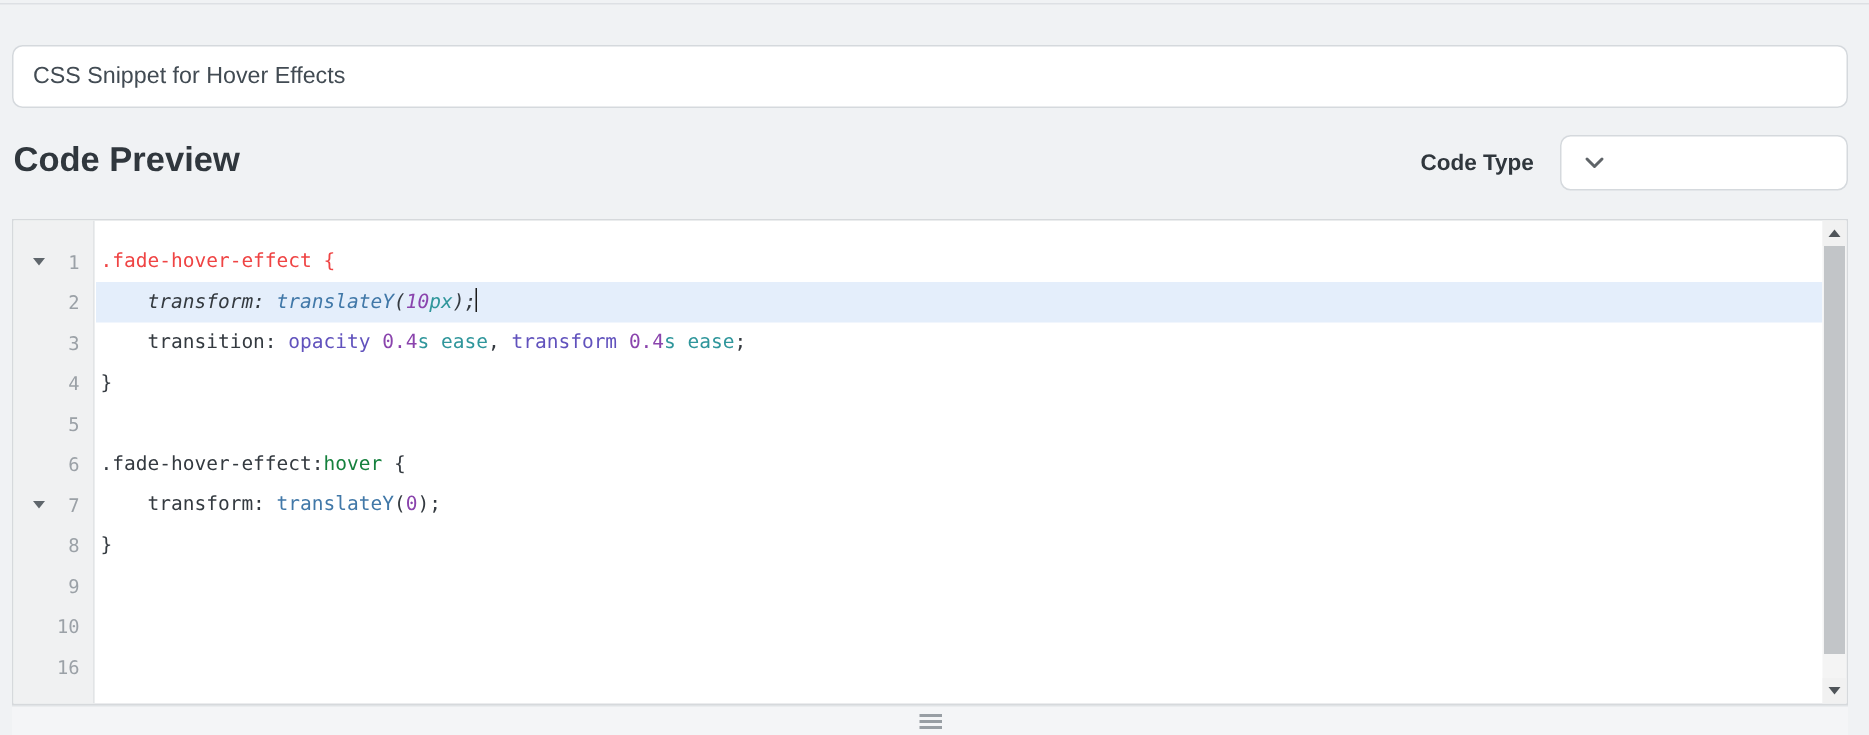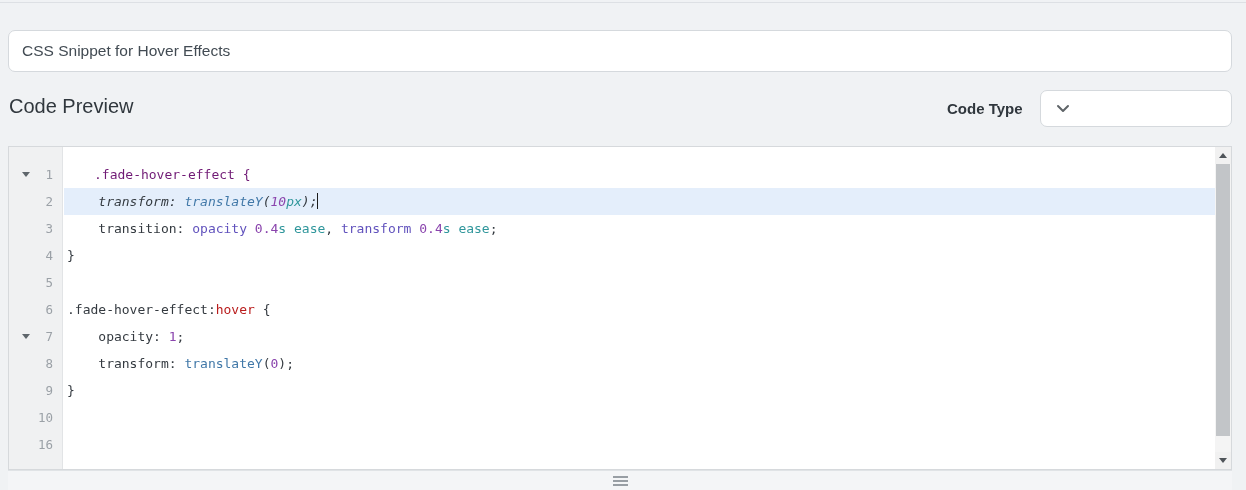--- a/index.html
+++ b/index.html
@@ -10,21 +10,21 @@
 
   .title-input {
     position:absolute; left:8px; top:30px; width:1224px; height:42px;
     background:#fff; border:1px solid #d5d9dd; border-radius:7px;
     padding:0 13px; font-size:15.5px; color:#424b53;
     font-family:"Liberation Sans", sans-serif; outline:none;
   }
 
   .section-heading {
     position:absolute; left:9px; top:95px;
-    font-size:20px; font-weight:400; color:#30373d; line-height:22px;
+    font-size:23px; font-weight:700; color:#30373d; line-height:22px;
   }
   .code-type-label {
     position:absolute; left:947px; top:100px;
     font-size:15px; font-weight:700; color:#30373d; line-height:18px;
   }
   .select-box {
     position:absolute; left:1040px; top:90px; width:192px; height:37px;
     background:#fff; border:1px solid #d5d9dd; border-radius:7px;
     display:flex; align-items:center; padding:0 15px; cursor:pointer;
   }
@@ -131,27 +131,26 @@
         <span class="ln">9</span>
       </div>
       <div class="gutter-cell">
         <span class="ln">10</span>
       </div>
       <div class="gutter-cell">
         <span class="ln">16</span>
       </div>
     </div>
   <div class="code-area">
-      <div class="code-line"><span style="color: #701a75; margin-left: 27px;">.fade-hover-effect {</span></div>
+      <div class="code-line"><span style="color: #ef4444;">.fade-hover-effect {</span></div>
       <div class="code-line active"><span style="color: rgb(52, 58, 64);">    transform: </span><span style="color: rgb(65, 120, 168);">translateY</span><span style="color: rgb(52, 58, 64);">(</span><span style="color: rgb(138, 68, 173);">10</span><span style="color: rgb(47, 150, 155);">px</span><span style="color: rgb(52, 58, 64);">);</span><span class="caret"></span></div>
       <div class="code-line"><span style="color: rgb(52, 58, 64);">    transition: </span><span style="color: rgb(97, 82, 189);">opacity</span><span style="color: rgb(52, 58, 64);"> </span><span style="color: rgb(138, 68, 173);">0.4</span><span style="color: rgb(47, 150, 155);">s</span><span style="color: rgb(52, 58, 64);"> </span><span style="color: rgb(47, 150, 155);">ease</span><span style="color: rgb(52, 58, 64);">, </span><span style="color: rgb(97, 82, 189);">transform</span><span style="color: rgb(52, 58, 64);"> </span><span style="color: rgb(138, 68, 173);">0.4</span><span style="color: rgb(47, 150, 155);">s</span><span style="color: rgb(52, 58, 64);"> </span><span style="color: rgb(47, 150, 155);">ease</span><span style="color: rgb(52, 58, 64);">;</span></div>
       <div class="code-line"><span style="color: rgb(52, 58, 64);">}</span></div>
       <div class="code-line"></div>
-      <div class="code-line"><span style="color: rgb(52, 58, 64); margin-top: 27px;">.fade-hover-effect</span><span style="color: rgb(52, 58, 64);">:</span><span style="color: #b91c1c;">hover</span><span style="color: rgb(52, 58, 64);"> {</span></div>
-      <div class="code-line"><span style="color: rgb(52, 58, 64);">    opacity: </span><span style="color: rgb(138, 68, 173);">1</span><span style="color: rgb(52, 58, 64);">;</span></div>
+      <div class="code-line"><span style="color: rgb(52, 58, 64); margin-top: 27px;">.fade-hover-effect</span><span style="color: rgb(52, 58, 64);">:</span><span style="color: #15803d;">hover</span><span style="color: rgb(52, 58, 64);"> {</span></div>
       <div class="code-line"><span style="color: rgb(52, 58, 64);">    transform: </span><span style="color: rgb(65, 120, 168);">translateY</span><span style="color: rgb(52, 58, 64);">(</span><span style="color: rgb(138, 68, 173);">0</span><span style="color: rgb(52, 58, 64);">);</span></div>
       <div class="code-line"><span style="color: rgb(52, 58, 64);">}</span></div>
       <div class="code-line"></div>
     </div>
   <div class="vscroll">
     <div class="sb-btn up">
         <div class="tri-up"></div>
       </div>
     <div class="sb-thumb"></div>
     <div class="sb-btn down">

